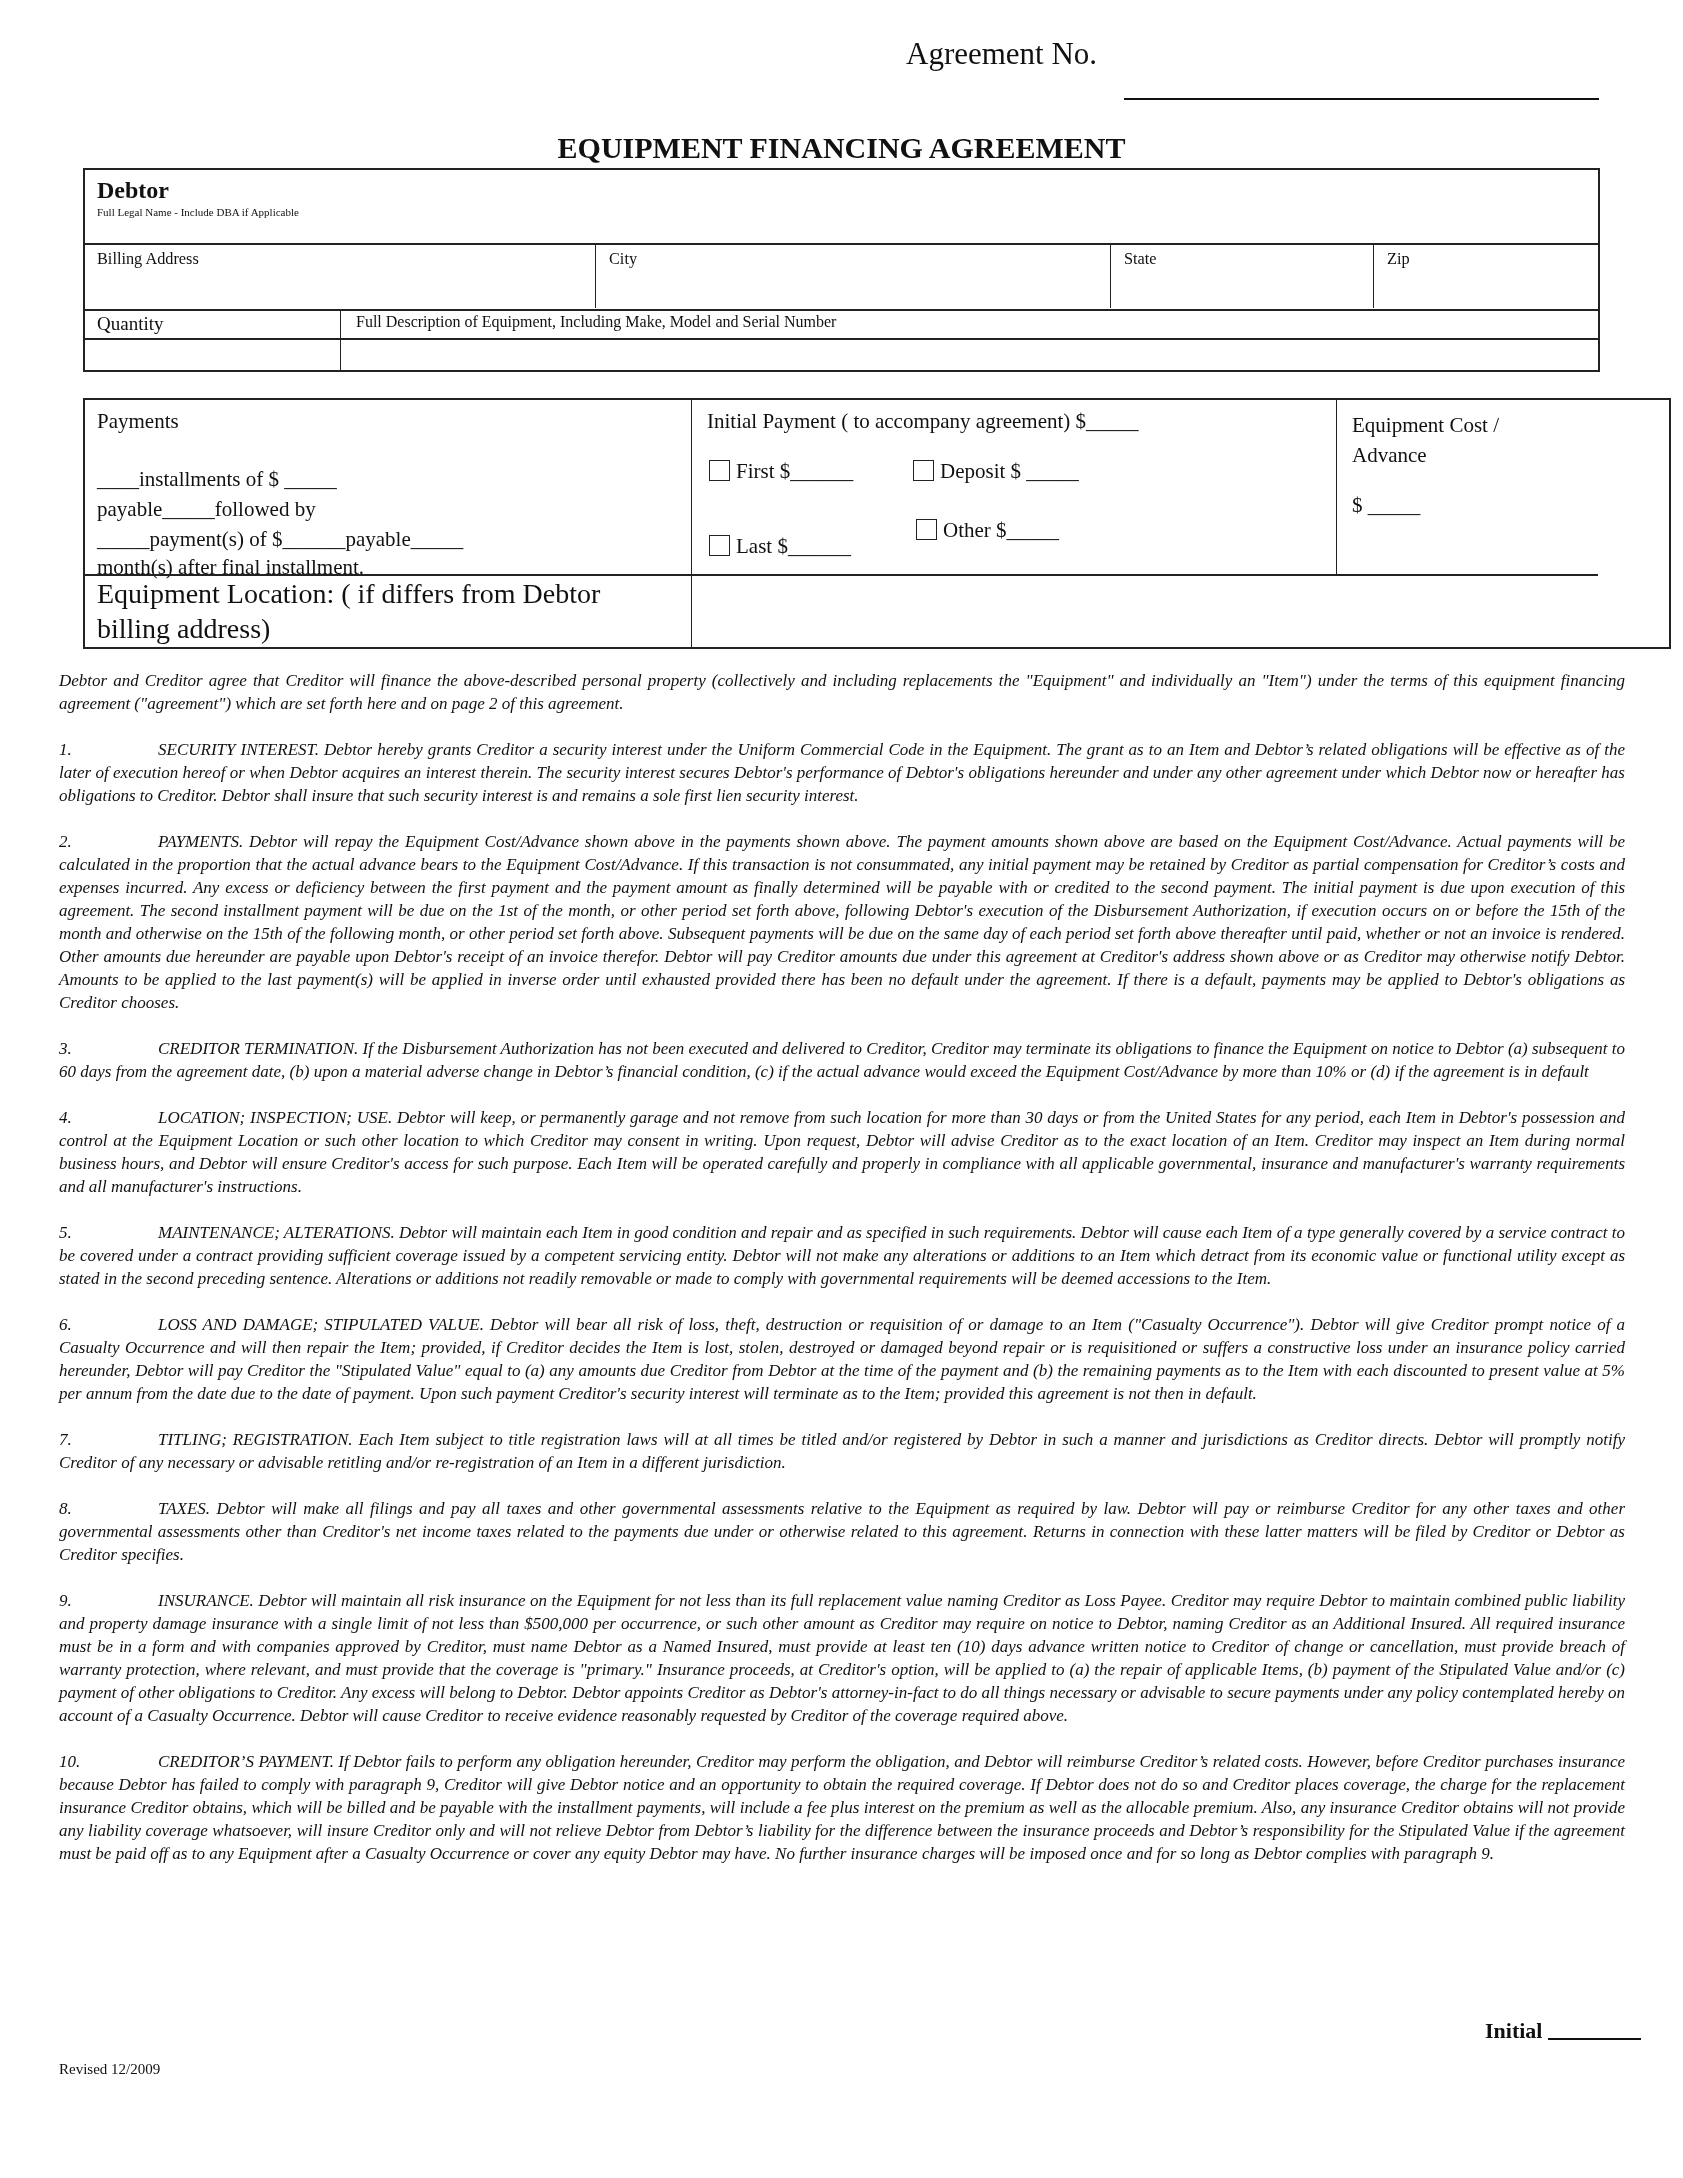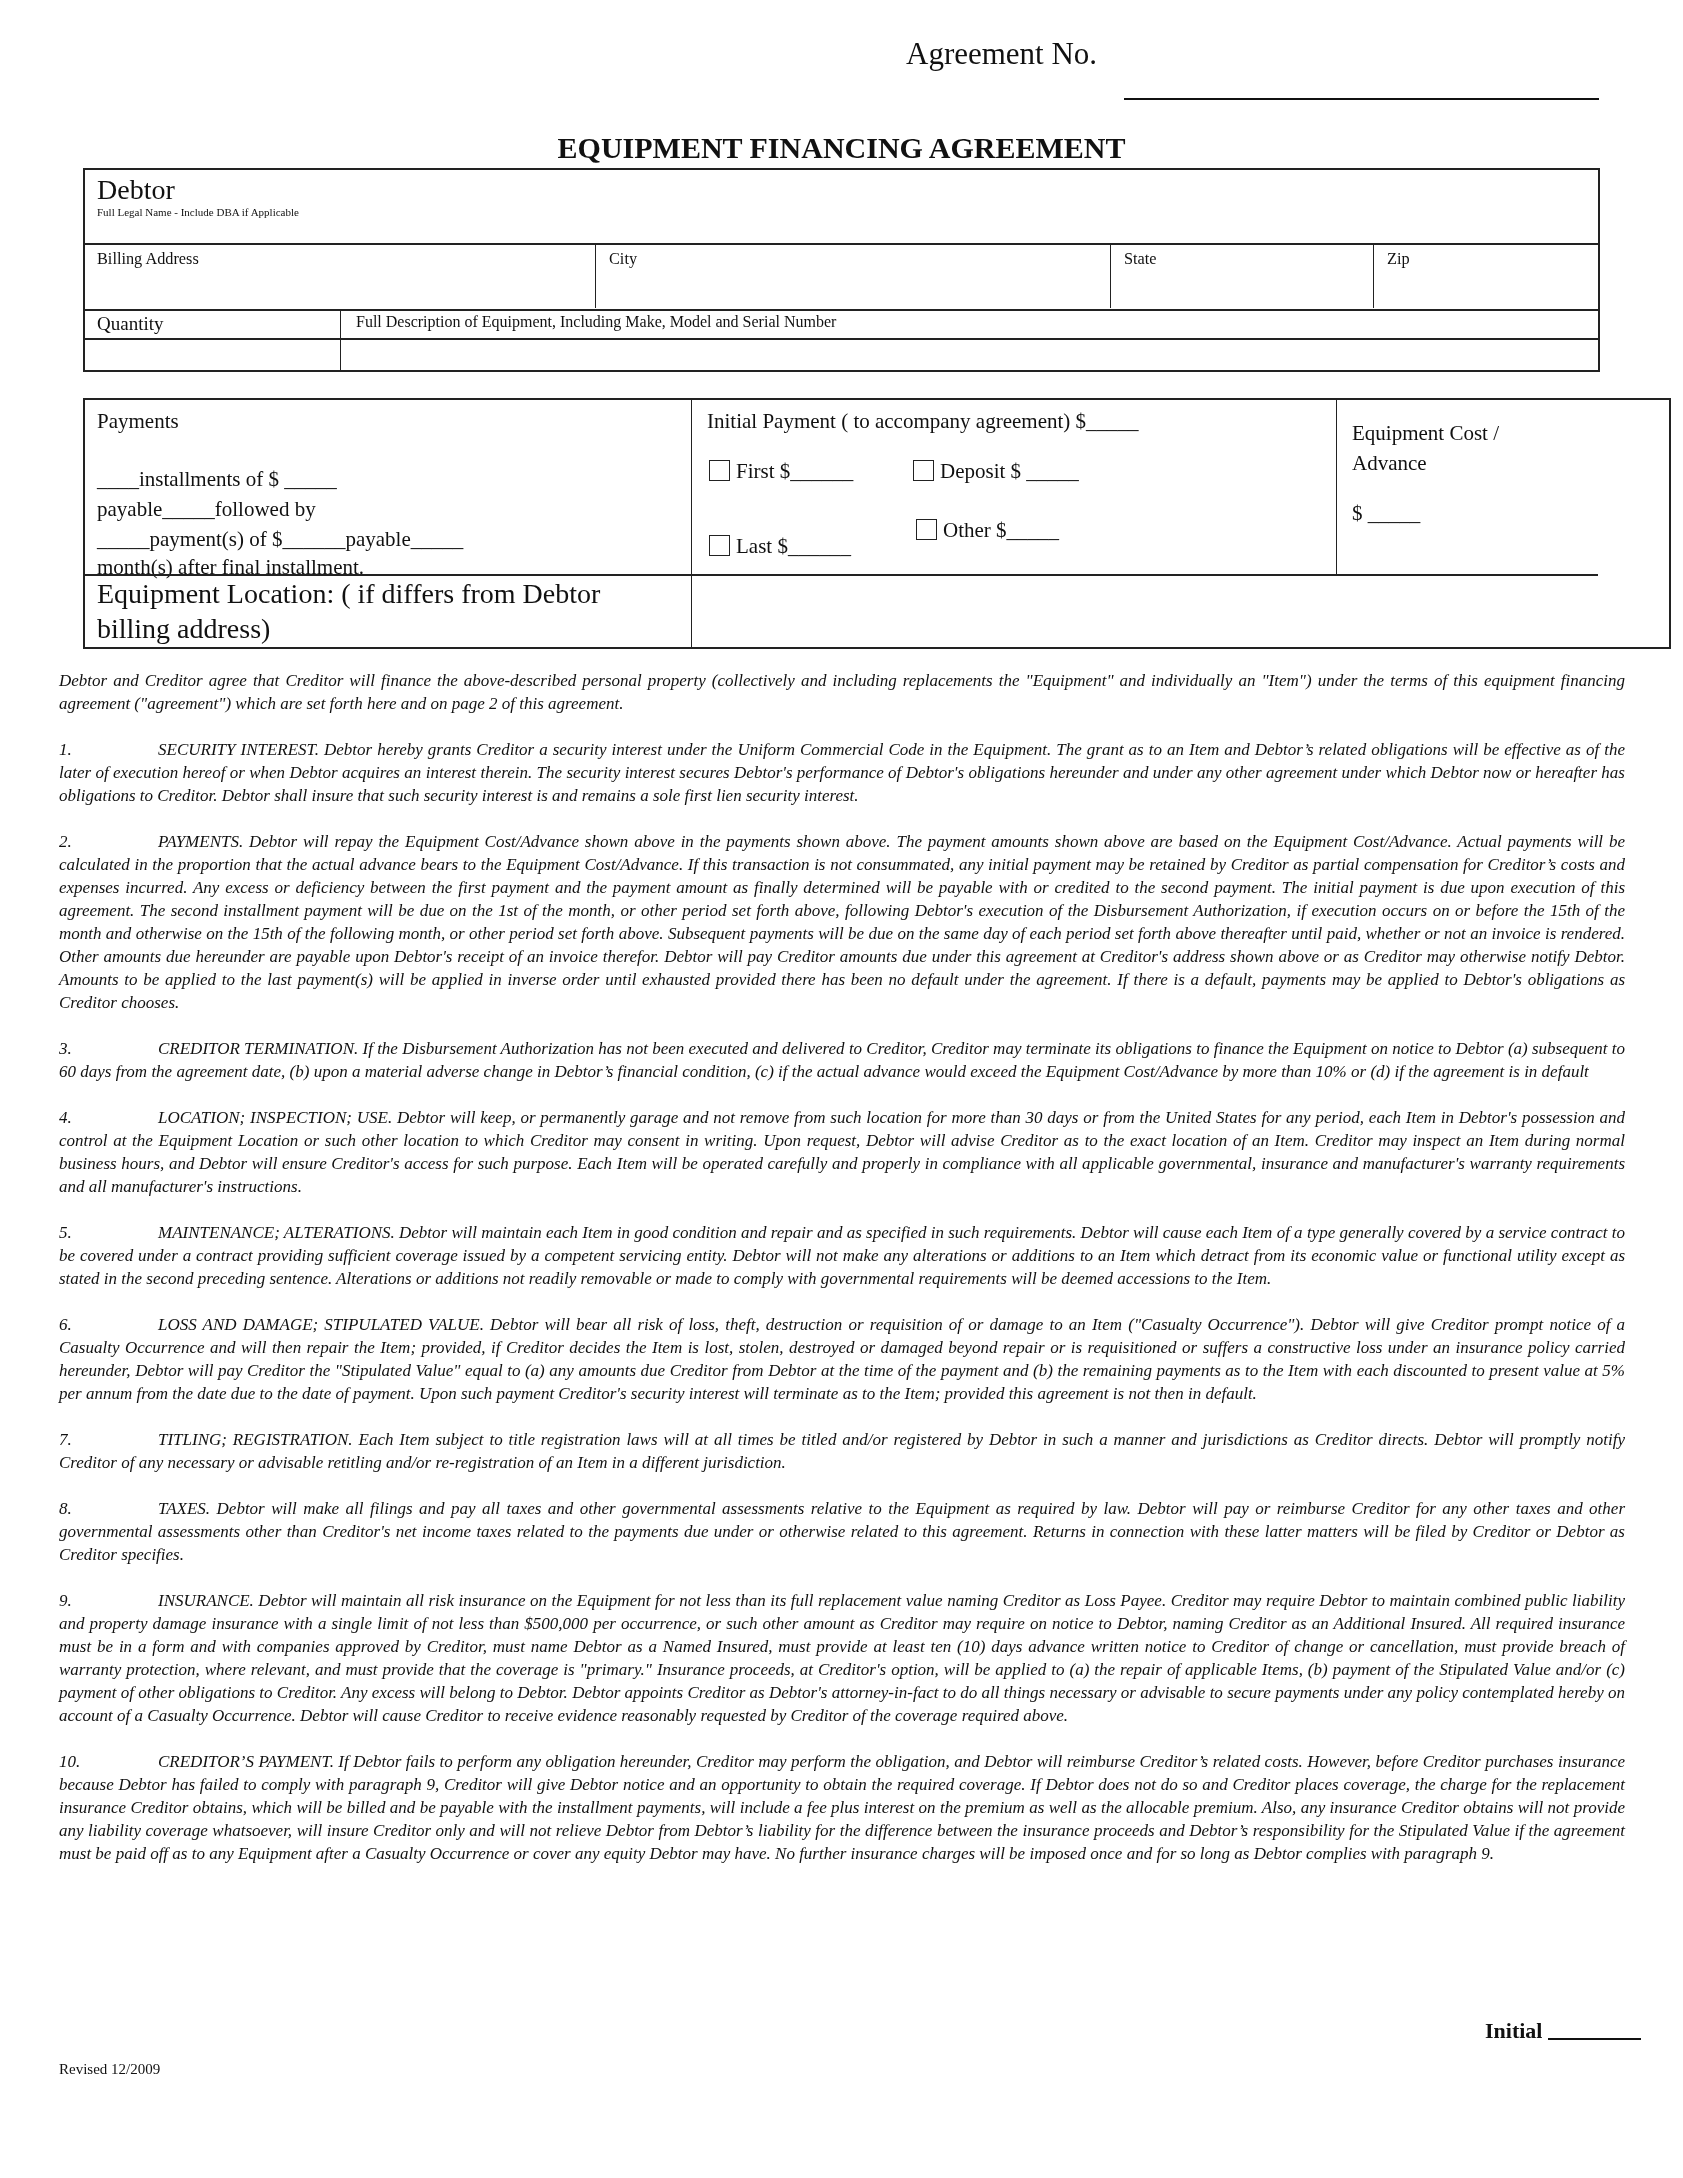--- a/index.html
+++ b/index.html
@@ -23,21 +23,21 @@
 </style>
 </head>
 <body>
 
 <div class="abs agr-no">Agreement No.</div>
 <div class="abs agr-line"></div>
 <div class="abs title">EQUIPMENT FINANCING AGREEMENT</div>
 
 <div class="abs box" style="left:83px; top:168px; width:1517px; height:204px;">
   <div class="cell" style="left:0; top:0; width:1513px; height:73px; padding:4px 12px;">
-    <div style="font-size:28px; font-weight:normal; line-height:32px;">Debtor</div>
+    <div style="font-size:24px; font-weight:bold; line-height:32px;">Debtor</div>
     <div class="lbl" style="font-size:11px;">Full Legal Name - Include DBA if Applicable</div>
   </div>
   <div class="hline" style="left:0; top:73px; width:1513px;"></div>
   <div class="cell lbl" style="left:0; top:75px; width:510px; height:63px; padding:4px 12px; font-size:16.3px;"><span>Billing Address</span></div>
   <div class="vline" style="left:510px; top:75px; height:63px;"></div>
   <div class="cell lbl" style="left:512px; top:75px; width:513px; height:63px; padding:4px 12px; font-size:16.3px;"><span>City</span></div>
   <div class="vline" style="left:1025px; top:75px; height:63px;"></div>
   <div class="cell lbl" style="left:1027px; top:75px; width:261px; height:63px; padding:4px 12px; font-size:16.3px;"><span>State</span></div>
   <div class="vline" style="left:1288px; top:75px; height:63px;"></div>
   <div class="cell lbl" style="left:1290px; top:75px; width:223px; height:63px; padding:4px 12px; font-size:16.3px;"><span>Zip</span></div>
@@ -61,21 +61,21 @@
   </div>
   <div class="vline" style="left:606px; top:0; height:248px;"></div>
   <div class="cell" style="left:608px; top:0; width:644px; height:174px; padding:6px 14px; font-size:21px;">
     <div style="line-height:30px;">Initial Payment ( to accompany agreement)  $_____</div>
     <div style="position:absolute; left:16px; top:59px;"><span class="cb"></span><span>First $______</span></div>
     <div style="position:absolute; left:220px; top:59px;"><span class="cb"></span><span>Deposit  $ _____</span></div>
     <div style="position:absolute; left:16px; top:134px;"><span class="cb"></span><span>Last $______</span></div>
     <div style="position:absolute; left:223px; top:118px;"><span class="cb"></span><span>Other $_____</span></div>
   </div>
   <div class="vline" style="left:1251px; top:0; height:174px;"></div>
-  <div class="cell" style="left:1253px; top:12px; width:259px; height:174px; padding:6px 14px; font-size:21px; line-height:30px;">
+  <div class="cell" style="left:1253px; top:4px; width:259px; height:174px; padding:6px 14px; font-size:21px; line-height:30px;">
     <div>Equipment Cost /</div>
     <div>Advance</div>
     <div style="height:20px;"></div>
     <div>$ _____</div>
   </div>
   <div class="hline" style="left:0; top:174px; width:1513px;"></div>
   <div class="cell" style="left:0; top:176px; width:606px; height:71px; padding:0 12px; font-size:28px; line-height:35px;">
     <span>Equipment Location: ( if differs from Debtor billing address)</span>
   </div>
   <div class="cell" style="left:608px; top:176px; width:905px; height:71px;"></div>

